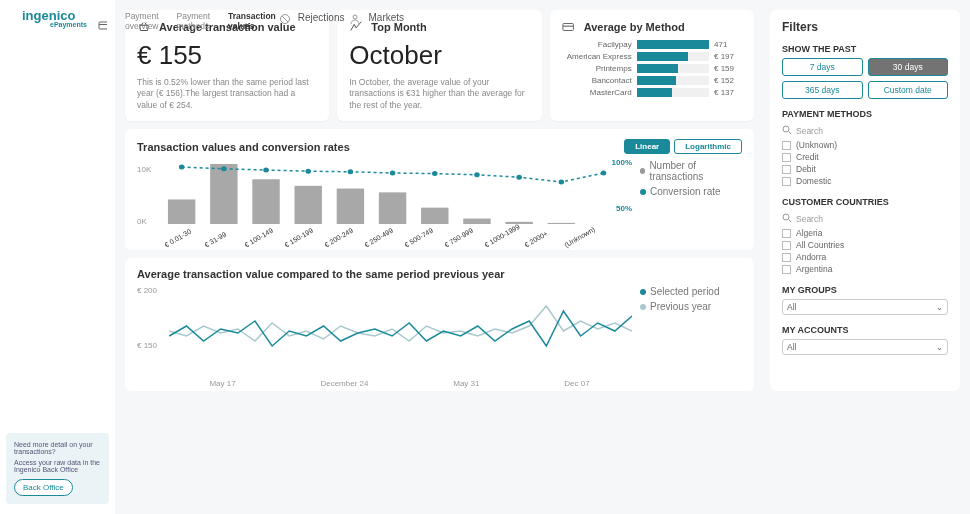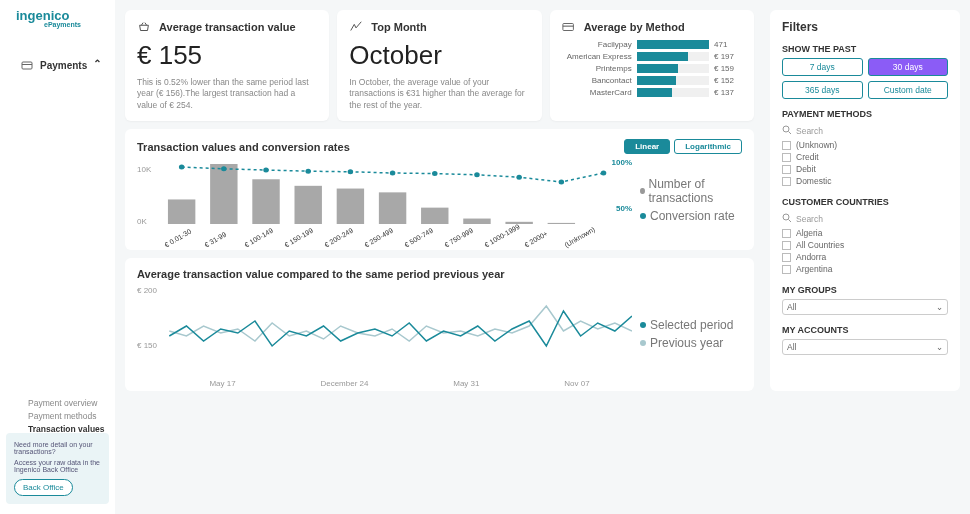--- a/index.html
+++ b/index.html
@@ -1,18 +1,18 @@
 <!DOCTYPE html>
 <html><head>
 <meta charset="utf-8">
 <style>
 *{box-sizing:border-box;margin:0;padding:0;font-family:Arial,Helvetica,sans-serif}
 body{background:#f5f7f8;width:970px;height:514px;overflow:hidden;font-size:10px;color:#333}
 .app{display:flex;height:100%}
-.sidebar{width:115px;background:#fff;padding:8px 10px;display:flex;flex-direction:column;position:relative}
+.sidebar{width:115px;background:#fff;padding:8px 16px;display:flex;flex-direction:row;position:relative}
 .logo{color:#1a8a9a;font-size:13px;font-weight:600;margin-bottom:20px;padding-left:6px}
 .logo-sub{display:block;font-size:7px;color:#1a8a9a;margin-top:-2px;margin-left:28px}
 .nav-item{display:flex;align-items:flex-start;gap:6px;padding:4px 2px;font-size:10px;color:#555;cursor:pointer}
 .nav-item.main{font-weight:600;color:#333;justify-content:space-between}
 .nav-sub{padding-left:18px;font-size:8.5px;color:#888;padding-top:3px}
 .nav-sub.active{font-weight:700;color:#333}
 .nav-space{height:14px}
 .promo{position:absolute;bottom:10px;left:6px;right:6px;background:#eaf4f6;border-radius:4px;padding:8px;font-size:7px;color:#557}
 .promo-btn{border:1px solid #1a8a9a;border-radius:12px;padding:3px 8px;background:#fff;font-size:8px;color:#1a8a9a;margin-top:6px;display:inline-block;cursor:pointer}
 .main{flex:1;padding:10px 10px 0 10px;overflow:hidden}
@@ -29,31 +29,31 @@
 .bar-fill{height:100%;background:#1a8a9a}
 .bar-val{font-size:8px;color:#666;width:28px}
 .charts{margin-top:8px;display:flex;flex-direction:column;gap:8px}
 .chart-card{background:#fff;border-radius:6px;padding:10px 12px;position:relative}
 .chart-title{font-size:11px;font-weight:700;margin-bottom:6px;display:flex;justify-content:space-between;align-items:center}
 .toggle{display:flex;gap:4px}
 .tog-btn{font-size:8px;padding:2px 10px;border-radius:3px;border:1px solid #1a8a9a;background:#fff;color:#1a8a9a;cursor:pointer}
 .tog-btn.active{background:#1a8a9a;color:#fff}
 .chart-body{display:flex}
 .chart-plot{flex:1;height:80px;position:relative}
-.legend{width:110px;font-size:12px;color:#777;padding-left:8px;display:flex;flex-direction:column;justify-content:center;gap:4px}
+.legend{width:110px;font-size:10px;color:#777;padding-left:8px;display:flex;flex-direction:column;justify-content:flex-start;gap:4px}
 .legend-item{display:flex;align-items:center;gap:4px}
 .dot{width:6px;height:6px;border-radius:50%}
 .ylab{position:absolute;left:0;font-size:8px;color:#999}
 .xcat{transform:rotate(-30deg);transform-origin:left;white-space:nowrap;width:40px;text-align:left;font-size:7px}
 .filters{width:190px;background:#fff;border-radius:6px;margin-left:8px;padding:10px 12px}
 .filters h3{font-size:12px;font-weight:700;margin-bottom:8px}
 .filt-lbl{font-size:9px;font-weight:700;color:#333;margin-top:10px;margin-bottom:4px}
 .btn-grid{display:grid;grid-template-columns:1fr 1fr;gap:5px}
 .fbtn{border:1px solid #1a8a9a;border-radius:3px;padding:3px 0;font-size:8.5px;color:#1a8a9a;background:#fff;text-align:center;cursor:pointer}
-.fbtn.active{background:#8b5cf6;color:#fff}
+.fbtn.active{background:#737373;color:#fff}
 .search-box{display:flex;align-items:center;gap:4px;font-size:8.5px;color:#999;padding:2px 0}
 .chklist{font-size:8.5px;color:#666}
 .chk{display:flex;align-items:center;gap:5px;padding:1px 0}
 .chk-box{width:9px;height:9px;border:1px solid #bbb}
 .sel{width:100%;border:1px solid #ccc;border-radius:3px;padding:2px 4px;font-size:8.5px;color:#666;background:#fff;display:flex;justify-content:space-between;align-items:center;cursor:pointer}
 .icon{width:14px;height:14px;display:inline-flex;align-items:center;justify-content:center}
 svg line,svg polyline,svg path{vector-effect:non-scaling-stroke}
 .pct-lbl{position:absolute;right:0;font-size:8px;color:#1a8a9a;font-weight:600}
 </style>
 </head>
@@ -258,21 +258,21 @@
             <div class="chart-plot" id="comp-plot" style="height:95px">
               <span class="ylab" style="top:0">€ 200</span>
               <span class="ylab" style="top:55px">€ 150</span>
             <svg width="100%" height="95" viewBox="0 0 460 95" preserveAspectRatio="none">
                     <polyline points="30,45 45.925925925925924,50 61.85185185185185,40 77.77777777777777,47 93.7037037037037,43 109.62962962962963,55 125.55555555555556,37 141.48148148148147,50 157.4074074074074,45 173.33333333333334,53 189.25925925925927,40 205.1851851851852,47 221.11111111111111,50 237.03703703703704,43 252.96296296296296,55 268.8888888888889,40 284.8148148148148,47 300.74074074074076,45 316.6666666666667,50 332.5925925925926,43 348.51851851851853,47 364.44444444444446,40 380.3703703703704,20 396.2962962962963,45 412.22222222222223,35 428.14814814814815,43 444.0740740740741,37 460,45 " fill="none" stroke="#a8c8ce" stroke-width="1.5"></polyline>
                     <polyline points="30,50 45.925925925925924,40 61.85185185185185,55 77.77777777777777,43 93.7037037037037,47 109.62962962962963,35 125.55555555555556,60 141.48148148148147,45 157.4074074074074,50 173.33333333333334,40 189.25925925925927,55 205.1851851851852,47 221.11111111111111,43 237.03703703703704,50 252.96296296296296,37 268.8888888888889,55 284.8148148148148,45 300.74074074074076,50 316.6666666666667,40 332.5925925925926,55 348.51851851851853,43 364.44444444444446,35 380.3703703703704,60 396.2962962962963,25 412.22222222222223,50 428.14814814814815,37 444.0740740740741,45 460,30 " fill="none" stroke="#1a8a9a" stroke-width="1.5"></polyline>
                   </svg><div style="display:flex;justify-content:space-around;padding-left:30px;font-size:8px;color:#999;margin-top:-4px">
                     <div>May 17</div>
                     <div>December 24</div>
                     <div>May 31</div>
-                    <div>Nov 07</div>
+                    <div>Dec 07</div>
                   </div></div>
             <div class="legend">
               <div class="legend-item">
                     <span class="dot" style="background:#1a8a9a"></span>
                     <span>Selected period</span>
                   </div>
               <div class="legend-item">
                     <span class="dot" style="background:#a8c8ce"></span>
                     <span>Previous year</span>
                   </div>

